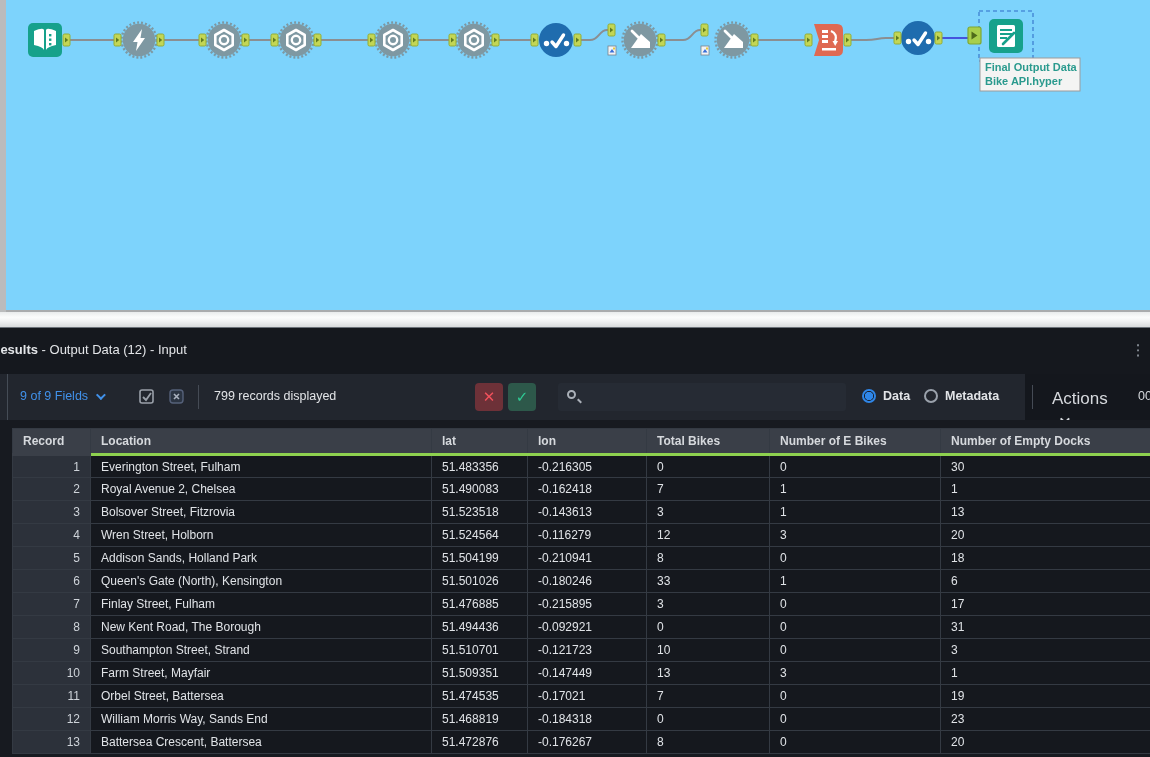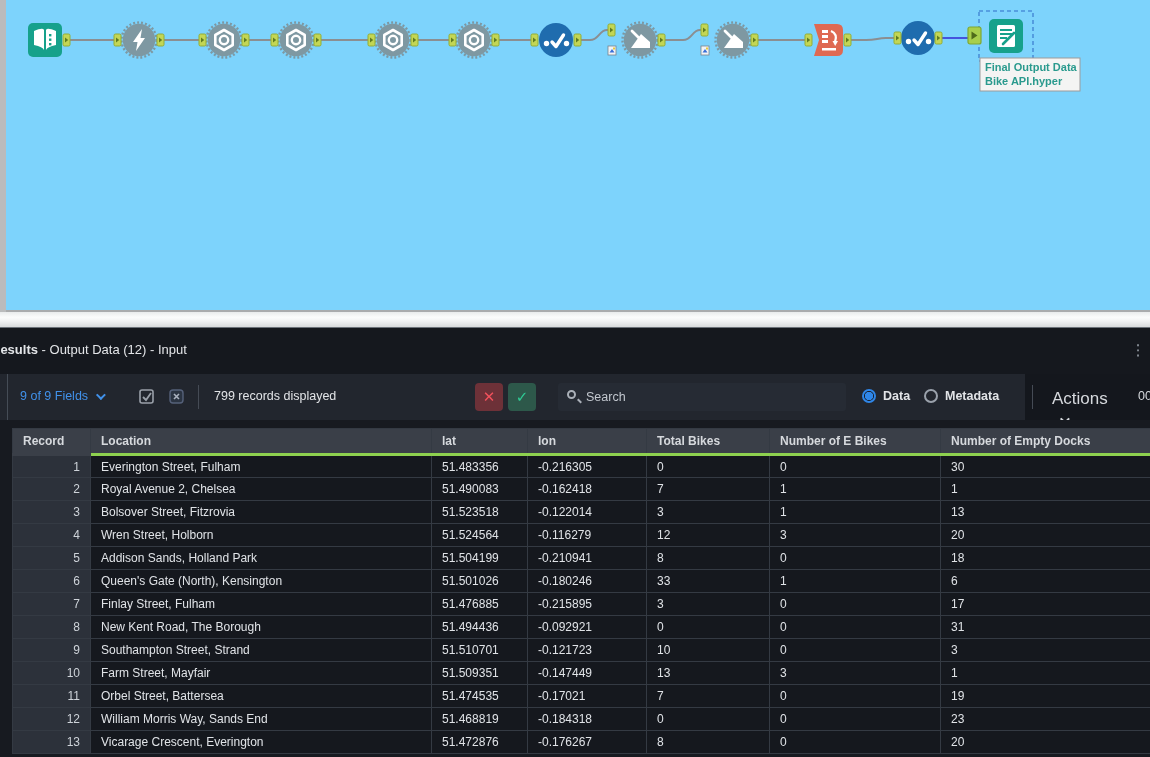--- a/index.html
+++ b/index.html
@@ -235,21 +235,20 @@
     </svg>
 
     <div class="vsep" style="left:198px"></div>
     <div class="rec-count">799 records displayed</div>
 
     <button class="sq-btn btn-x">✕</button>
     <button class="sq-btn btn-ok">✓</button>
 
     <div class="search-wrap">
       <span class="mag"></span>
-      <input type="text" placeholder="Search" style="">
     </div>
 
     <div class="radio-item" style="left:862px"><span class="radio on"></span><span>Data</span></div>
     <div class="radio-item" style="left:924px"><span class="radio off"></span><span>Metadata</span></div>
 
     <div class="vsep" style="left:1032px"></div>
     <div class="actions"><span>Actions</span><span class="chev"></span></div>
     <div class="clock">00</div>
   </div>
 
@@ -293,21 +292,21 @@
             <td>51.490083</td>
             <td>-0.162418</td>
             <td>7</td>
             <td>1</td>
             <td>1</td>
           </tr>
           <tr>
             <td class="rec">3</td>
             <td>Bolsover Street, Fitzrovia</td>
             <td>51.523518</td>
-            <td>-0.122014</td>
+            <td>-0.143613</td>
             <td>3</td>
             <td>1</td>
             <td>13</td>
           </tr>
           <tr>
             <td class="rec">4</td>
             <td>Wren Street, Holborn</td>
             <td>51.524564</td>
             <td>-0.116279</td>
             <td>12</td>
@@ -381,21 +380,21 @@
             <td class="rec">12</td>
             <td>William Morris Way, Sands End</td>
             <td>51.468819</td>
             <td>-0.184318</td>
             <td>0</td>
             <td>0</td>
             <td>23</td>
           </tr>
           <tr>
             <td class="rec">13</td>
-            <td>Vicarage Crescent, Everington</td>
+            <td>Battersea Crescent, Battersea</td>
             <td>51.472876</td>
             <td>-0.176267</td>
             <td>8</td>
             <td>0</td>
             <td>20</td>
           </tr>
         </tbody>
     </table>
   </div>
 </div>

